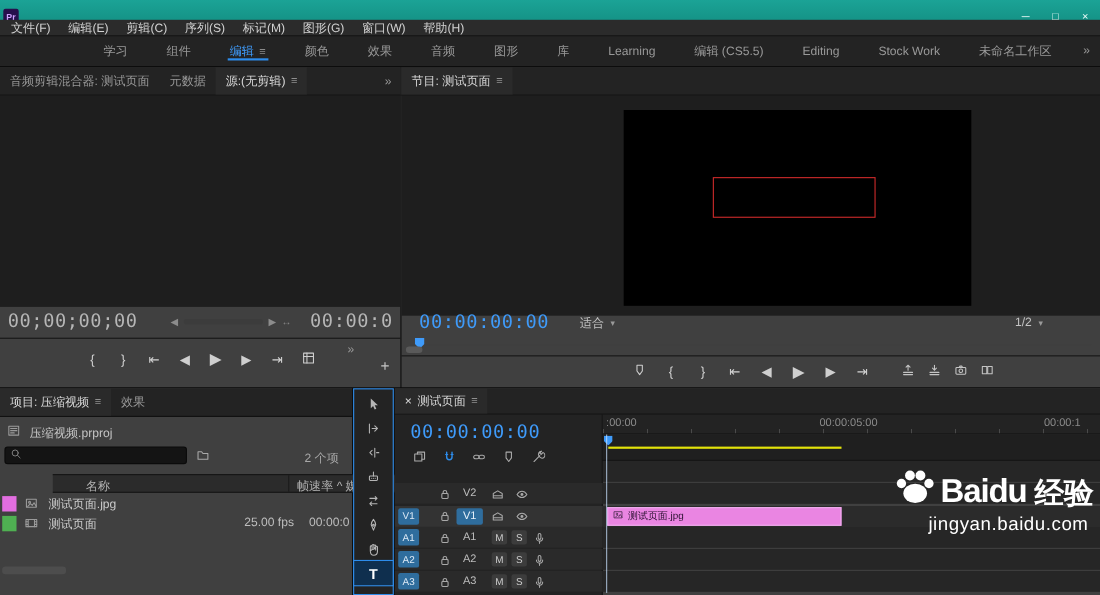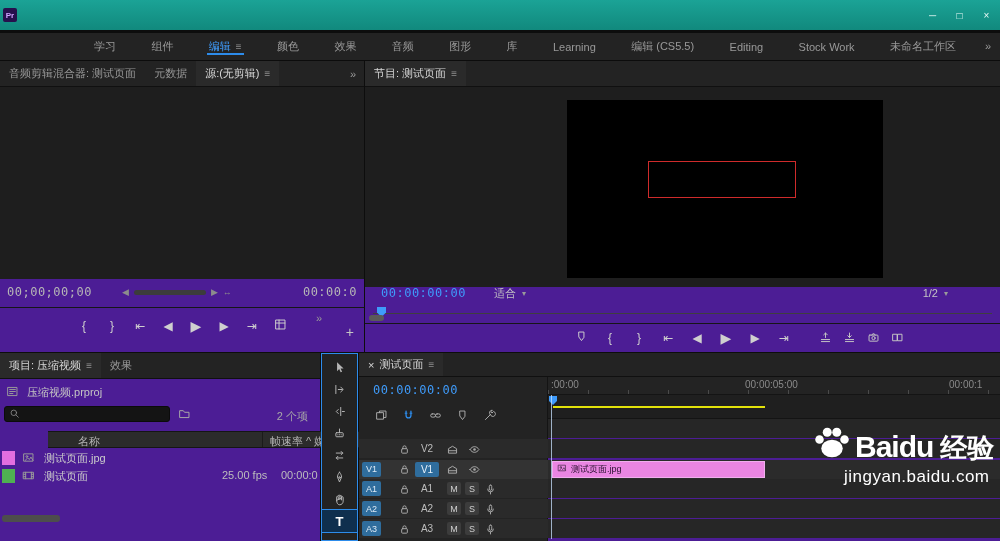--- a/index.html
+++ b/index.html
@@ -27,27 +27,27 @@
   .wsbar { position:absolute; left:0; top:33px; width:100%; height:28px; background:#232323;
            border-bottom:1px solid #0c0c0c; display:flex; align-items:center; justify-content:space-between;
            padding:0 42px 0 92px; }
   .ws-item { position:relative; color:#999; white-space:nowrap; padding:1px 2px; }
   .ws-item.active { color:#3f9bfa; }
   .ws-item.active::after { content:""; position:absolute; left:0; right:0; bottom:0; height:2px; background:#2d8ceb; }
   .ws-menu { color:#8a8a8a; margin-left:5px; font-size:10px; }
   .ws-overflow { position:absolute; right:9px; top:7px; color:#999; }
 
   
-  .panel { position:absolute; background:#4c1d95; }
+  .panel { position:absolute; background:#404040; }
   .ptabs { display:flex; height:26px; align-items:stretch; background:#232323; border-bottom:1px solid #101010; }
   .ptab { display:flex; align-items:center; gap:5px; padding:0 9px; color:#989898; white-space:nowrap; }
   .ptab.active { color:#d8d8d8; background:#2a2a2a; }
   .mg { color:#8f8f8f; font-size:10px; }
   .ptab-overflow { margin-left:auto; padding-right:8px; display:flex; align-items:center; color:#999; }
-  .tc { font-family:"DejaVu Sans Mono","Liberation Mono",monospace; font-size:12px; letter-spacing:.5px; }
+  .tc { font-family:"DejaVu Sans Mono","Liberation Mono",monospace; font-size:17px; letter-spacing:.5px; }
   .tc.gray { color:#b6b6b6; }
   .tc.blue { color:#3f9bfa; }
   .tr-btn { min-width:16px; text-align:center; font-size:12px; color:#cfcfcf; }
   .tr-btn.play { font-size:14px; }
   .ic { width:13px; height:13px; fill:none; stroke:currentColor; stroke-width:1.2; stroke-linecap:round; stroke-linejoin:round; }
   .ic.fill { fill:currentColor; stroke:none; }
 
   
   .p-src { left:0; top:61px; width:364px; height:291px; }
   .src-body { position:absolute; left:0; top:26px; width:100%; height:192px; background:#1e1e1e; }
@@ -263,20 +263,30 @@
 
   <div class="titlebar">
     <span class="app-badge">Pr</span>
     <span class="win-controls">
       <span class="win-btn">─</span>
       <span class="win-btn">□</span>
       <span class="win-btn">×</span>
     </span>
   </div>
 
+  <div class="menubar">
+    <span class="menu-item">文件(F)</span>
+    <span class="menu-item">编辑(E)</span>
+    <span class="menu-item">剪辑(C)</span>
+    <span class="menu-item">序列(S)</span>
+    <span class="menu-item">标记(M)</span>
+    <span class="menu-item">图形(G)</span>
+    <span class="menu-item">窗口(W)</span>
+    <span class="menu-item">帮助(H)</span>
+  </div>
 
   <div class="wsbar">
     <span class="ws-item">学习</span>
     <span class="ws-item">组件</span>
     <span class="ws-item active"><span>编辑</span><span class="ws-menu">≡</span></span>
     <span class="ws-item">颜色</span>
     <span class="ws-item">效果</span>
     <span class="ws-item">音频</span>
     <span class="ws-item">图形</span>
     <span class="ws-item">库</span>

